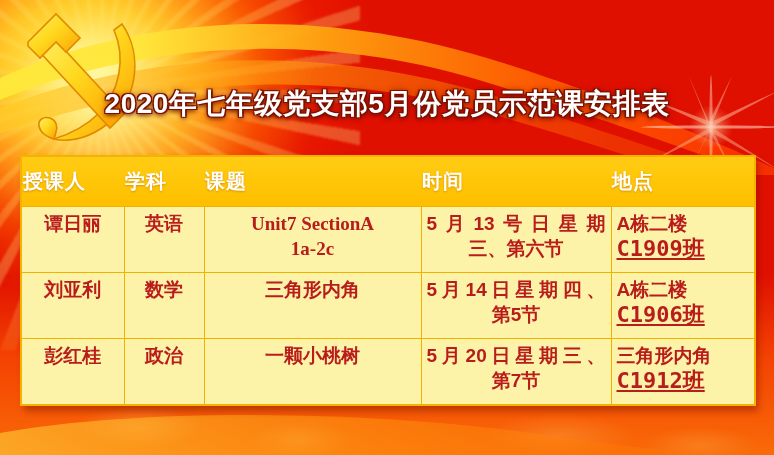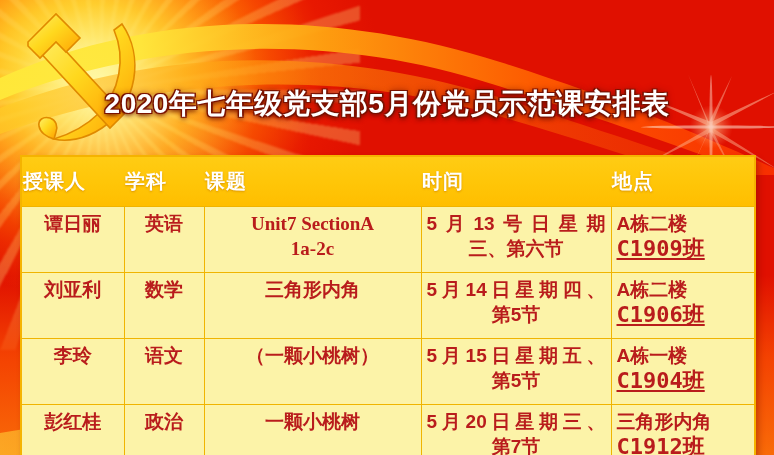--- a/index.html
+++ b/index.html
@@ -284,35 +284,20 @@
           <td class="c-time">
             <span class="l1">5月14日星期四、</span>
             <span class="l2">第5节</span>
           </td>
           <td class="c-place">
             <span class="l1">A栋二楼</span><br>
             <span class="l2">C1906班</span>
           </td>
         </tr>
 
-        <tr>
-          <td class="c-name">李玲</td>
-          <td class="c-subject">语文</td>
-          <td class="c-topic cjk">
-            <span class="l1">（一颗小桃树）</span>
-          </td>
-          <td class="c-time">
-            <span class="l1">5月15日星期五、</span>
-            <span class="l2">第5节</span>
-          </td>
-          <td class="c-place">
-            <span class="l1">A栋一楼</span><br>
-            <span class="l2">C1904班</span>
-          </td>
-        </tr>
 
         <tr>
           <td class="c-name">彭红桂</td>
           <td class="c-subject">政治</td>
           <td class="c-topic cjk">
             <span class="l1">一颗小桃树</span>
           </td>
           <td class="c-time">
             <span class="l1">5月20日星期三、</span>
             <span class="l2">第7节</span>

